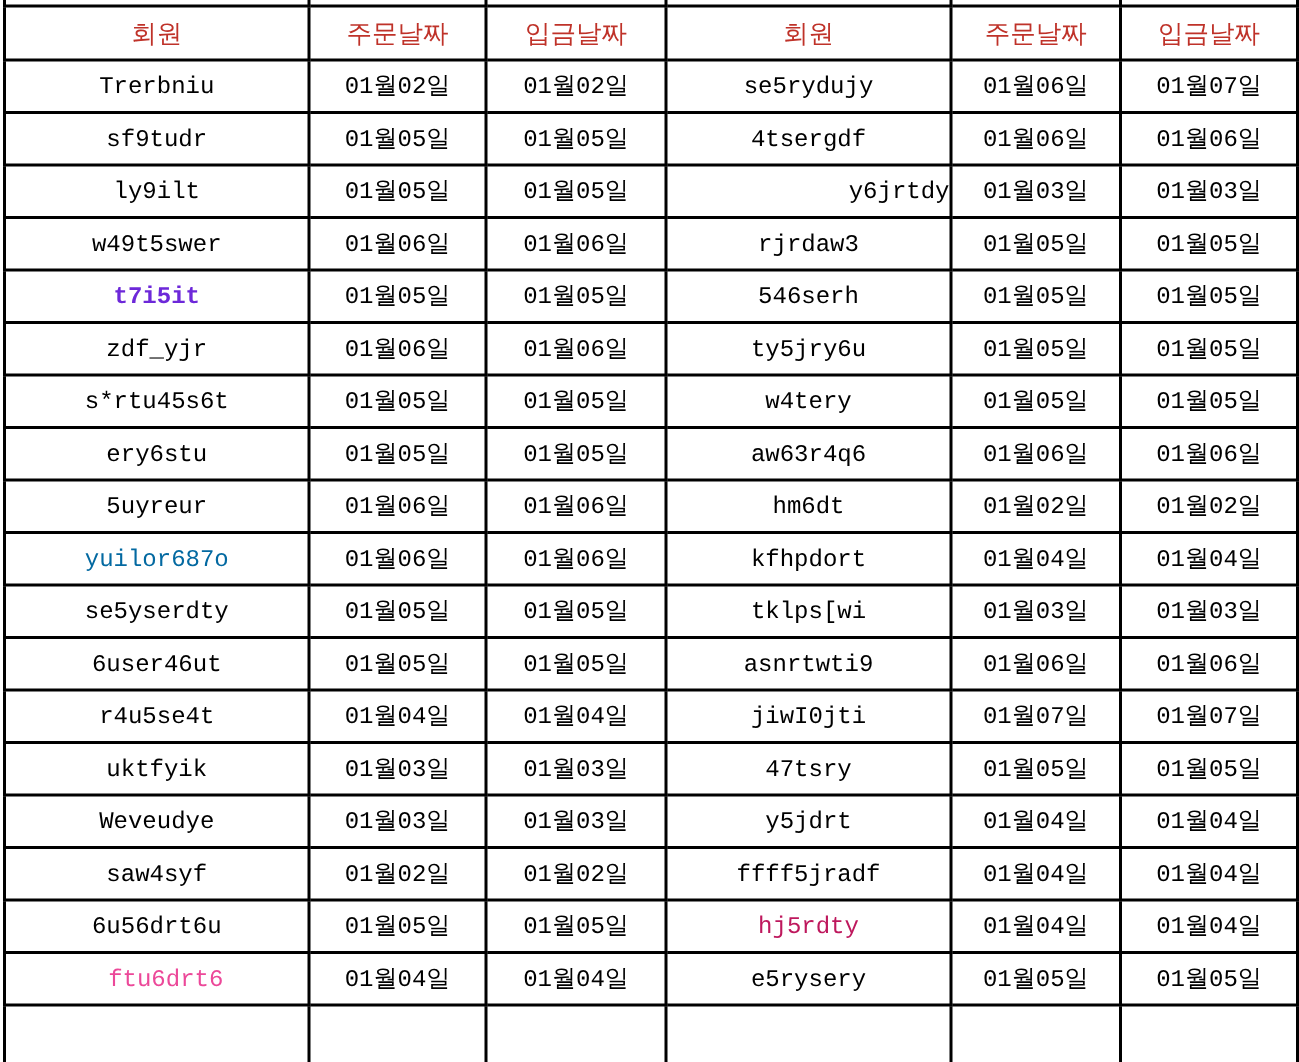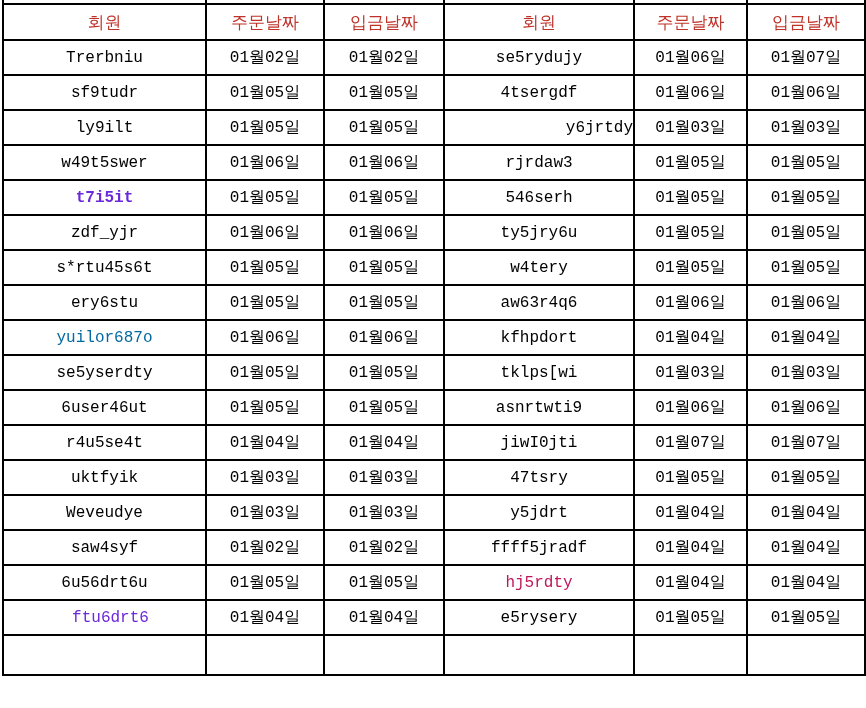--- a/index.html
+++ b/index.html
@@ -124,20 +124,28 @@
         </tr>
         <tr class="data-row">
           <td style="color: rgb(0, 0, 0);">ery6stu</td>
           <td style="color: rgb(0, 0, 0);">01월05일</td>
           <td style="color: rgb(0, 0, 0);">01월05일</td>
           <td style="color: rgb(0, 0, 0);">aw63r4q6</td>
           <td style="color: rgb(0, 0, 0);">01월06일</td>
           <td style="color: rgb(0, 0, 0);">01월06일</td>
         </tr>
         <tr class="data-row">
+          <td style="color: rgb(0, 0, 0);">5uyreur</td>
+          <td style="color: rgb(0, 0, 0);">01월06일</td>
+          <td style="color: rgb(0, 0, 0);">01월06일</td>
+          <td style="color: rgb(0, 0, 0);">hm6dt</td>
+          <td style="color: rgb(0, 0, 0);">01월02일</td>
+          <td style="color: rgb(0, 0, 0);">01월02일</td>
+        </tr>
+        <tr class="data-row">
           <td style="color: #0369a1;">yuilor687o</td>
           <td style="color: rgb(0, 0, 0);">01월06일</td>
           <td style="color: rgb(0, 0, 0);">01월06일</td>
           <td style="color: rgb(0, 0, 0);">kfhpdort</td>
           <td style="color: rgb(0, 0, 0);">01월04일</td>
           <td style="color: rgb(0, 0, 0);">01월04일</td>
         </tr>
         <tr class="data-row">
           <td style="color: rgb(0, 0, 0);">se5yserdty</td>
           <td style="color: rgb(0, 0, 0);">01월05일</td>
@@ -188,21 +196,21 @@
         </tr>
         <tr class="data-row">
           <td style="color: rgb(0, 0, 0);">6u56drt6u</td>
           <td style="color: rgb(0, 0, 0);">01월05일</td>
           <td style="color: rgb(0, 0, 0);">01월05일</td>
           <td style="color: #be185d; margin-left: 42px;">hj5rdty</td>
           <td style="color: rgb(0, 0, 0);">01월04일</td>
           <td style="color: rgb(0, 0, 0);">01월04일</td>
         </tr>
         <tr class="data-row">
-          <td style="color: #6d28d9; padding-left: 12px;">ftu6drt6</td>
+          <td style="color: #ec4899; padding-left: 12px;">ftu6drt6</td>
           <td style="color: rgb(0, 0, 0);">01월04일</td>
           <td style="color: rgb(0, 0, 0);">01월04일</td>
           <td style="color: rgb(0, 0, 0);">e5rysery</td>
           <td style="color: rgb(0, 0, 0);">01월05일</td>
           <td style="color: rgb(0, 0, 0);">01월05일</td>
         </tr>
         <tr class="cropped-bottom">
         <td></td>
         <td></td>
         <td></td>

